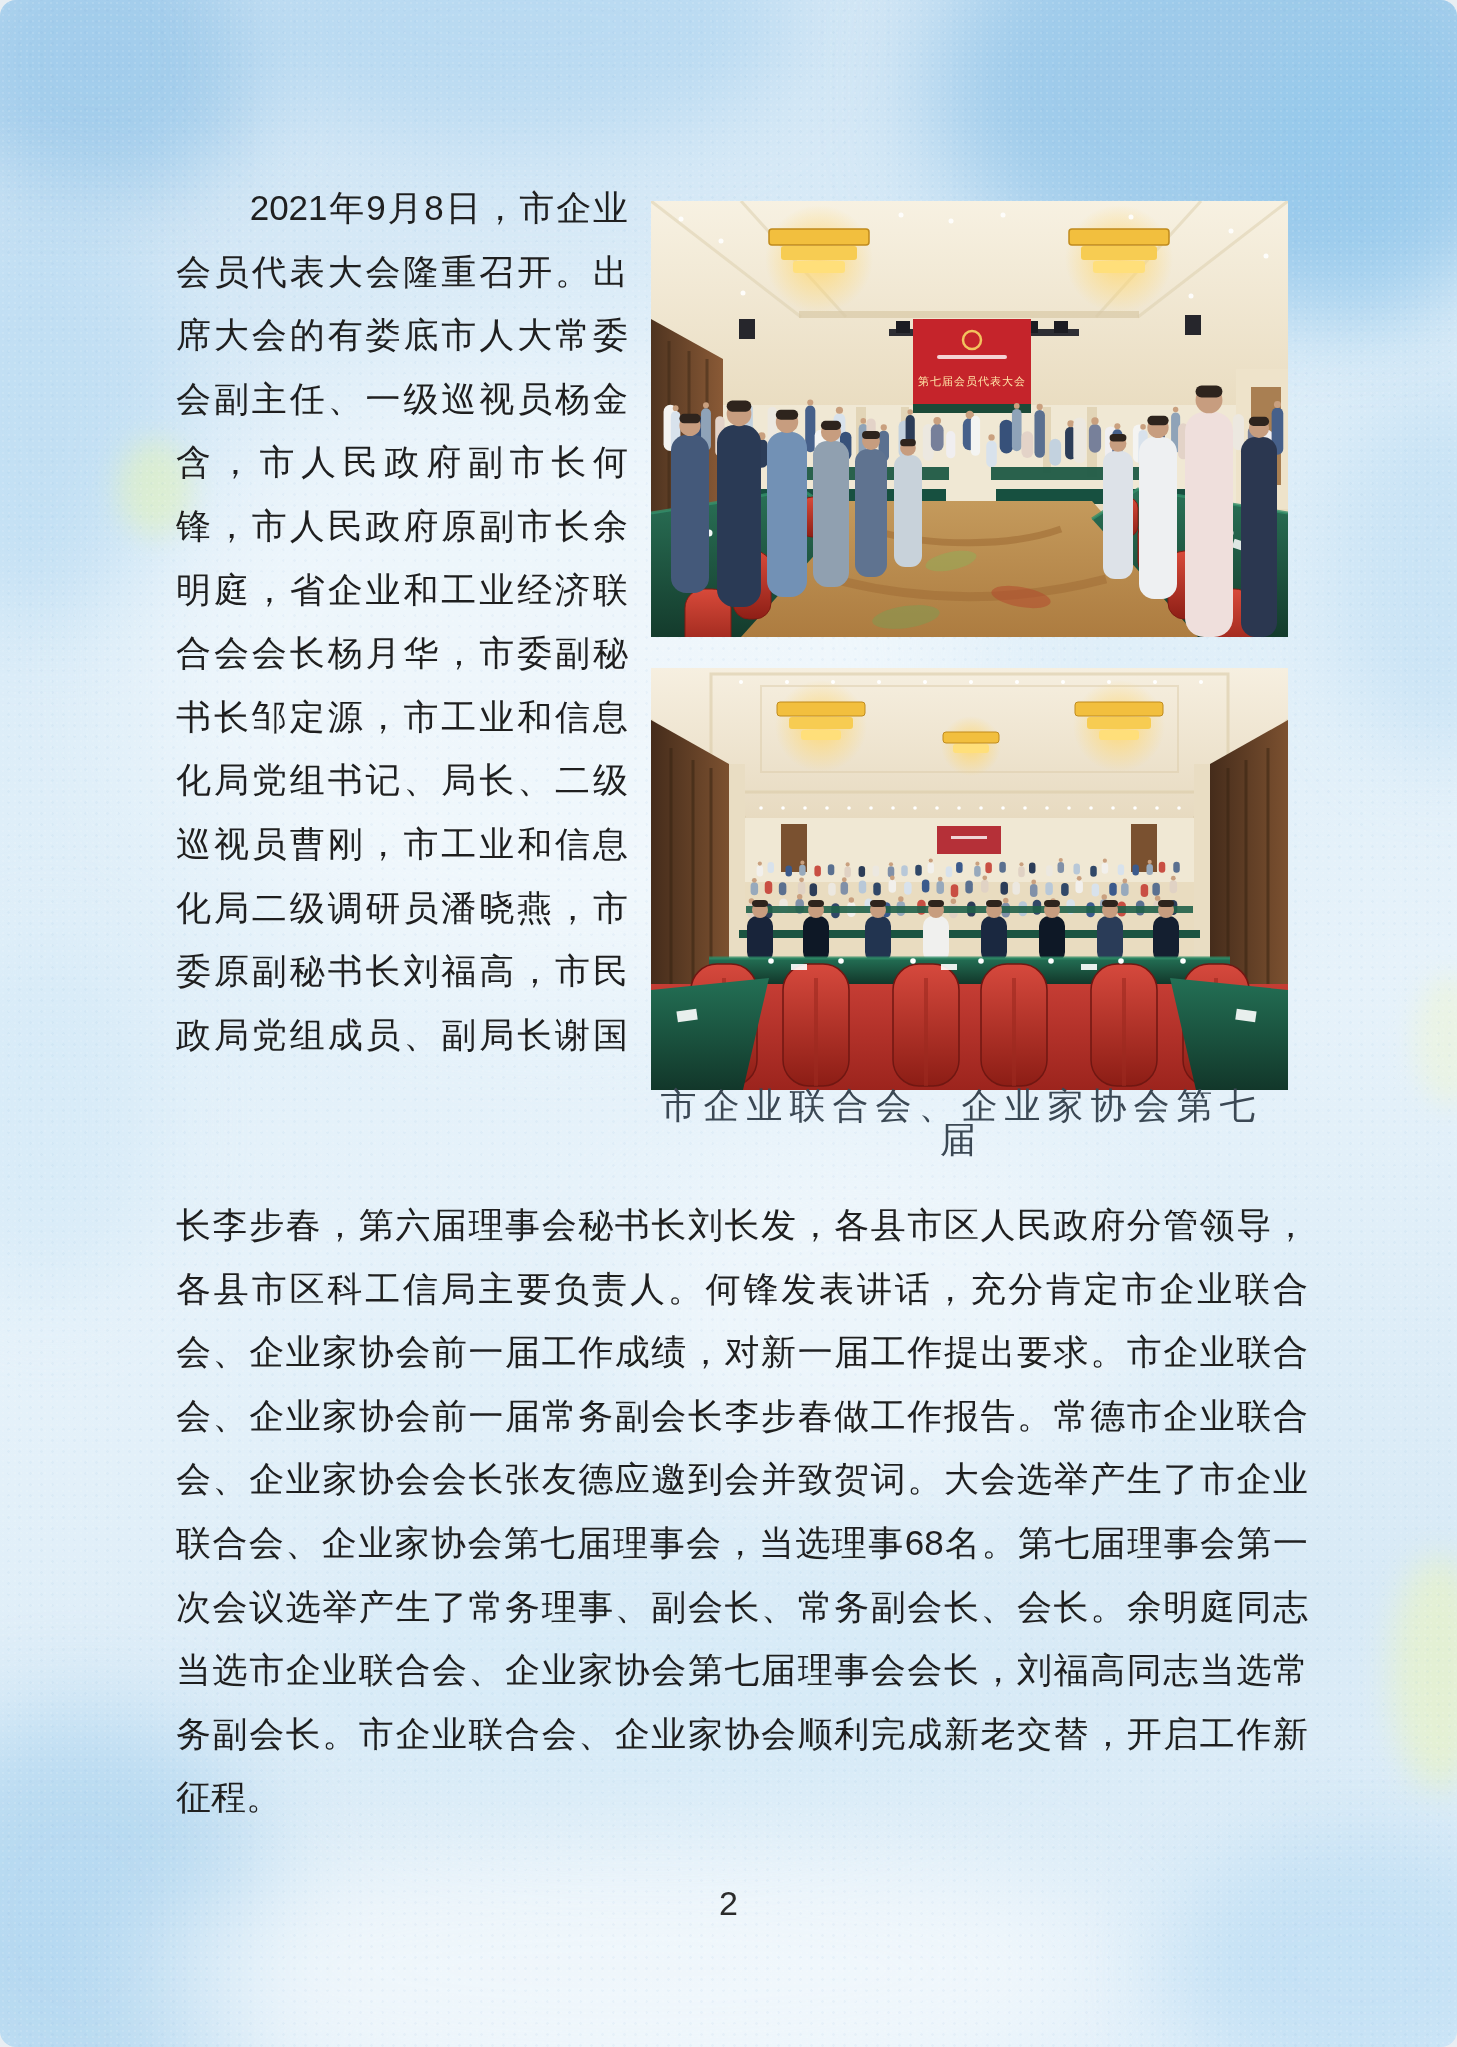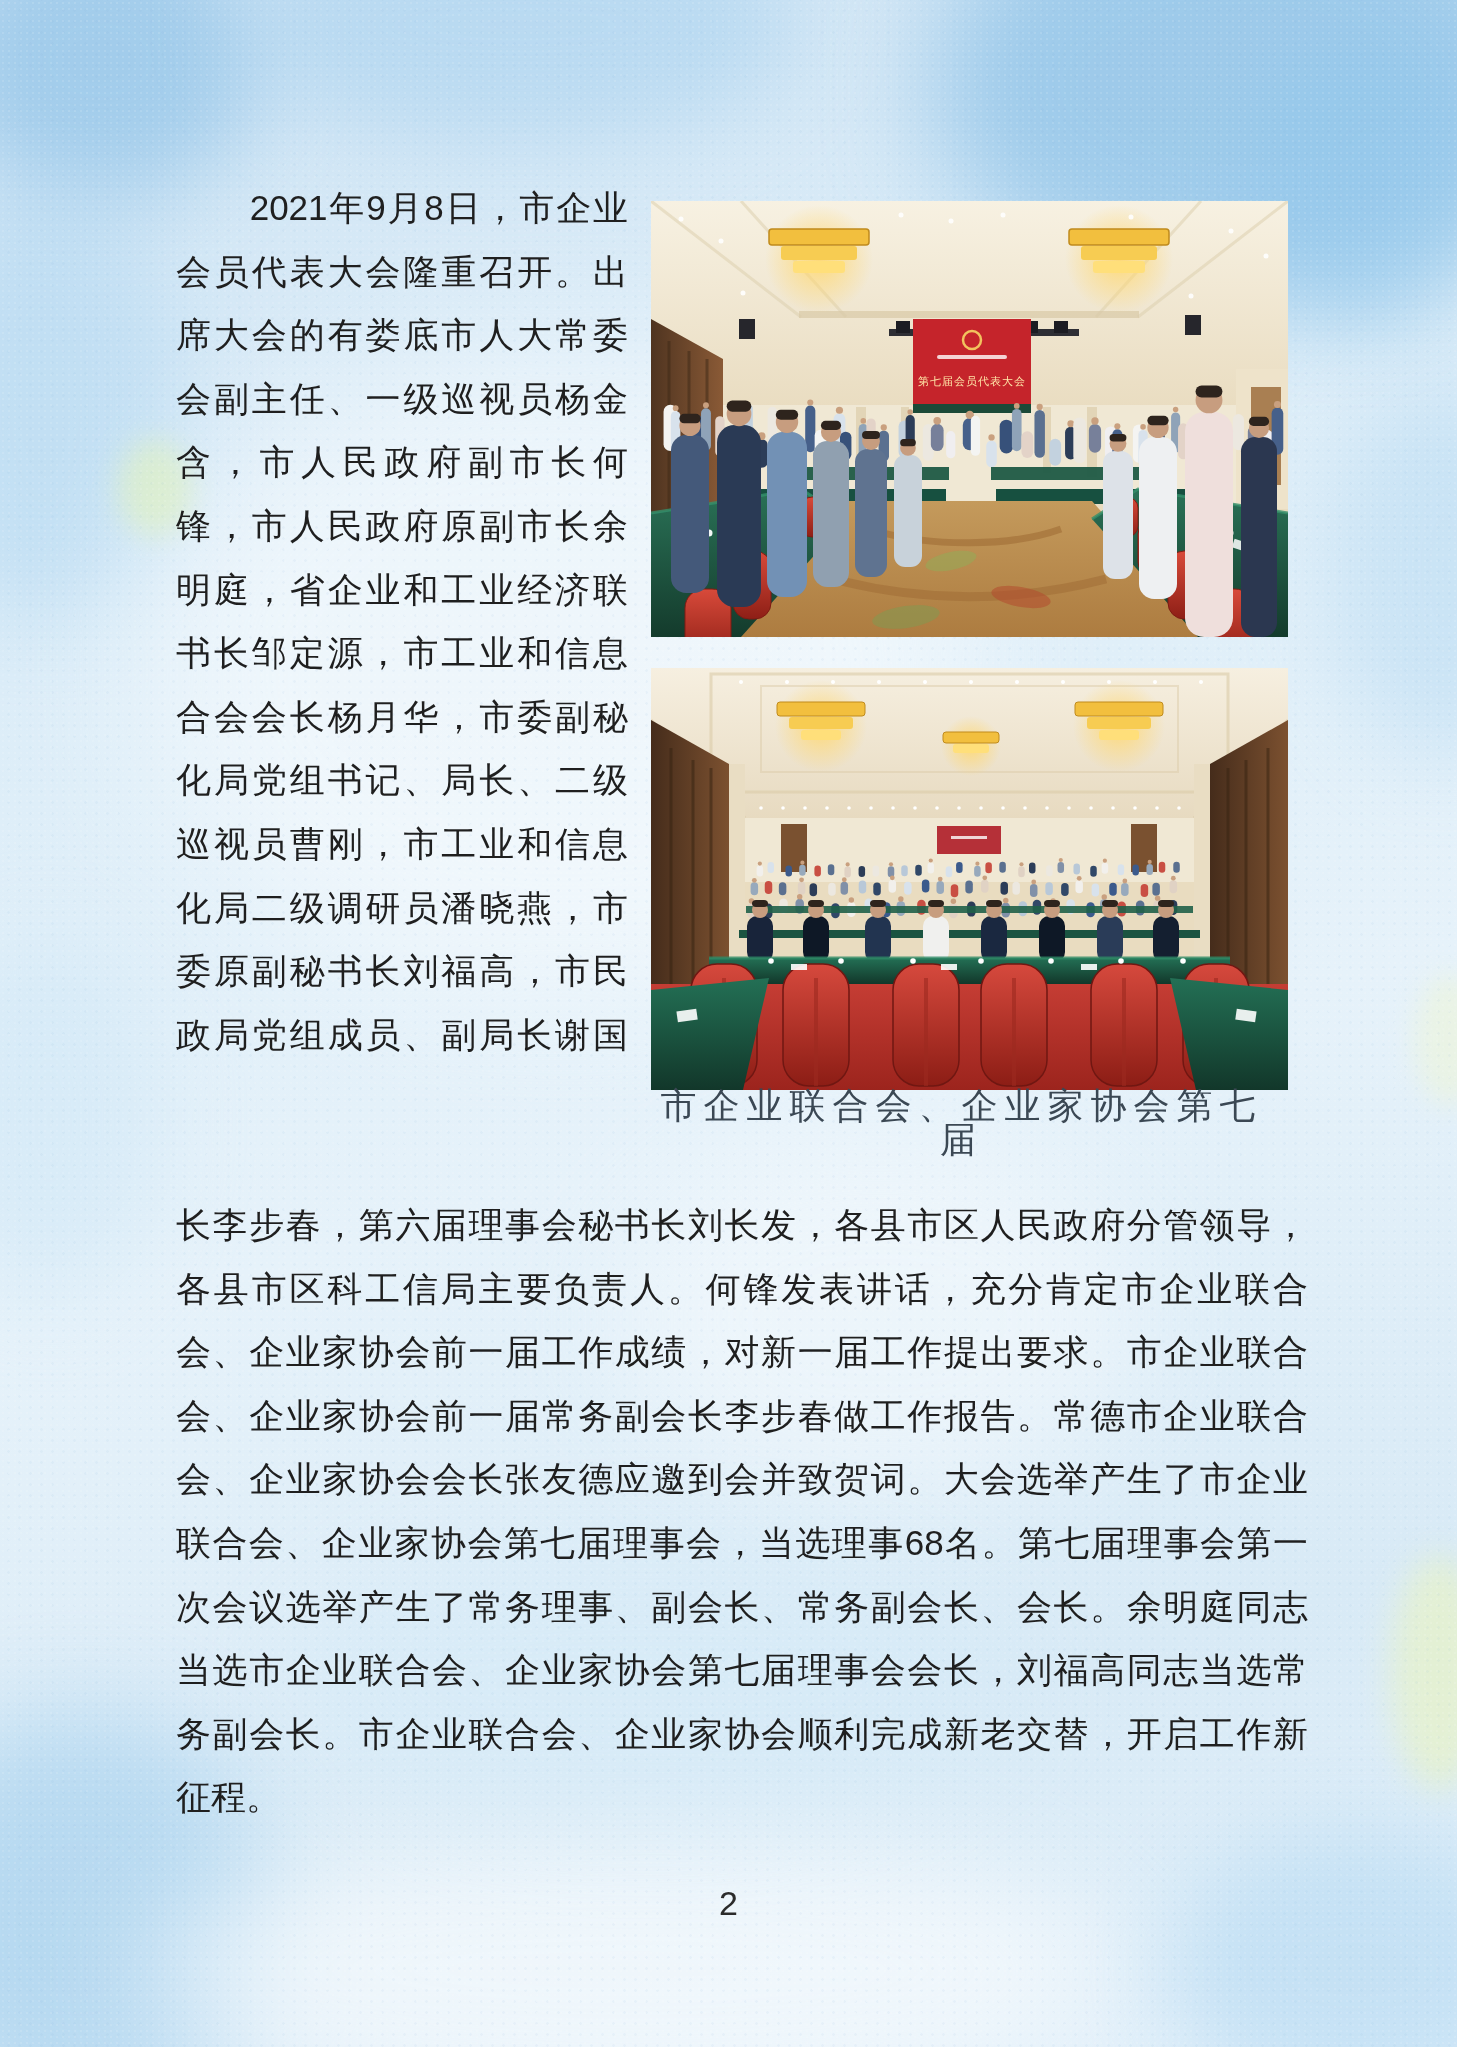--- a/index.html
+++ b/index.html
@@ -1,19 +1,20 @@
 <!DOCTYPE html>
 <html><head>
 <meta charset="utf-8">
 <style>
   html,body{margin:0;padding:0;background:#e8eef3;}
   .page{
     position:relative;width:1457px;height:2047px;overflow:hidden;
     background:linear-gradient(165deg,#cfe4f4 0%,#dcedf8 28%,#e6f2fa 55%,#d8eaf6 80%,#e2f0fa 100%);
     font-family:"Liberation Sans",sans-serif;
+    border-radius:16px;
   }
   .washes,.wash{position:absolute;}
   .washes{inset:0;}
   .wash{border-radius:50%;}
   .texture{
     position:absolute;inset:0;pointer-events:none;opacity:.20;
     background-image:
       radial-gradient(rgba(255,255,255,.6) 1px, rgba(255,255,255,0) 1.5px),
       radial-gradient(rgba(122,170,214,.35) 1px, rgba(122,170,214,0) 1.6px);
     background-size:6px 6px,11px 11px;
@@ -69,22 +70,22 @@
   <div class="texture"></div>
 
   <div class="intro">
       <div class="jline">　　2021年9月8日，市企业</div>
       <div class="jline">会员代表大会隆重召开。出</div>
       <div class="jline">席大会的有娄底市人大常委</div>
       <div class="jline">会副主任、一级巡视员杨金</div>
       <div class="jline">含，市人民政府副市长何</div>
       <div class="jline">锋，市人民政府原副市长余</div>
       <div class="jline">明庭，省企业和工业经济联</div>
+      <div class="jline">合会会长杨月华，市委副秘</div>
       <div class="jline">书长邹定源，市工业和信息</div>
-      <div class="jline">合会会长杨月华，市委副秘</div>
       <div class="jline">化局党组书记、局长、二级</div>
       <div class="jline">巡视员曹刚，市工业和信息</div>
       <div class="jline">化局二级调研员潘晓燕，市</div>
       <div class="jline">委原副秘书长刘福高，市民</div>
       <div class="jline">政局党组成员、副局长谢国</div>
     </div>
 
   <figure class="photo photo1">
     <svg viewBox="0 0 637 436" preserveAspectRatio="none">
       <defs>

